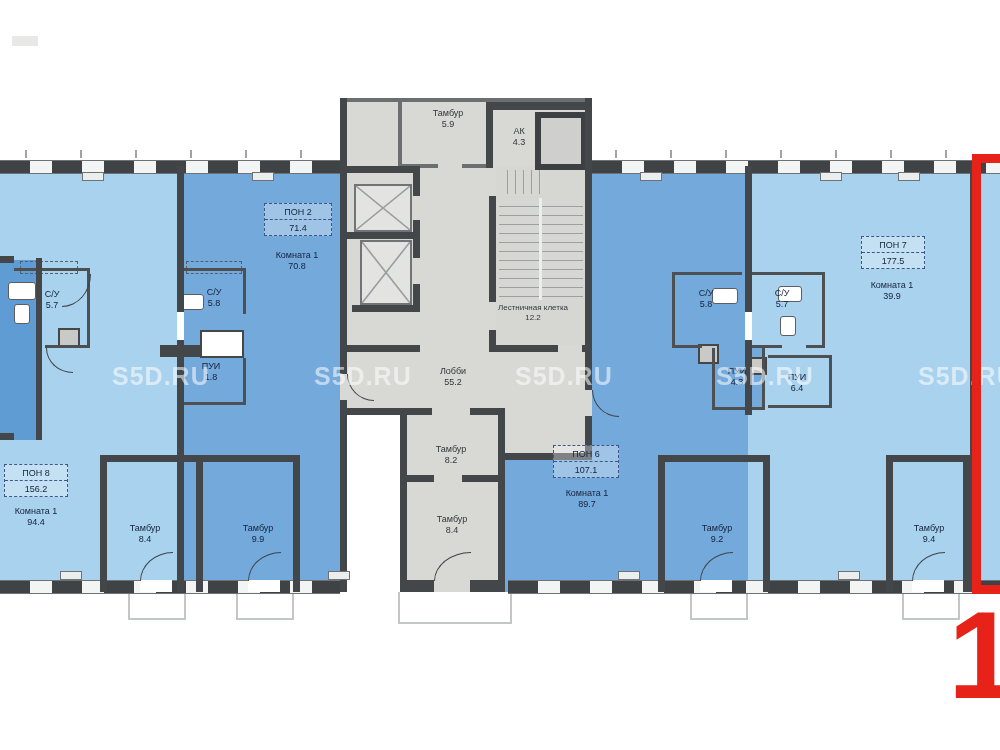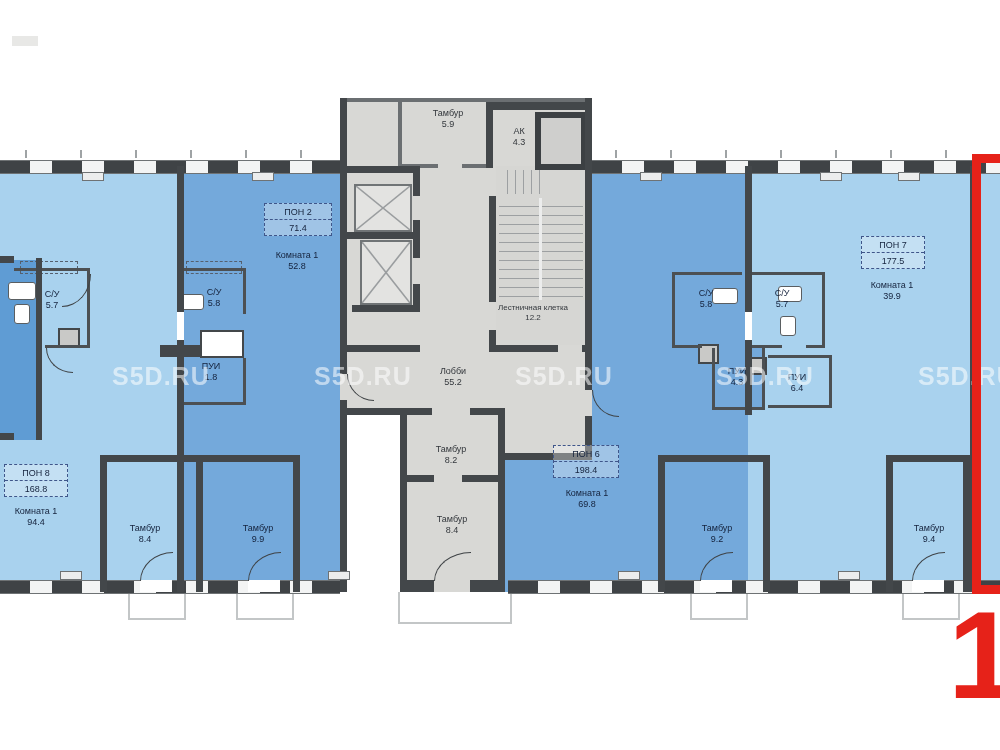--- a/index.html
+++ b/index.html
@@ -230,39 +230,39 @@
   <div class="abs tick" style="left:890px;top:150px;"></div>
   <div class="abs tick" style="left:945px;top:150px;"></div>
   <div class="abs smudge" style="left:12px;top:36px;width:26px;height:10px;"></div>
 
   <div class="abs ponbox" style="left:264px;top:203px;width:66px;">
     <div class="r1">ПОН 2</div>
     <div class="r2">71.4</div>
   </div>
   <div class="abs lbl" style="left:254px;top:250px;width:86px;">
     <span class="b">Комната 1</span>
-    <span class="b">52.8</span>
+    <span class="b">70.8</span>
   </div>
 
   <div class="abs ponbox" style="left:4px;top:464px;width:62px;">
     <div class="r1">ПОН 8</div>
-    <div class="r2">168.8</div>
+    <div class="r2">156.2</div>
   </div>
   <div class="abs lbl" style="left:0;top:506px;width:72px;">
     <span class="b">Комната 1</span>
     <span class="b">94.4</span>
   </div>
 
   <div class="abs ponbox" style="left:553px;top:445px;width:64px;">
     <div class="r1">ПОН 6</div>
-    <div class="r2">198.4</div>
+    <div class="r2">107.1</div>
   </div>
   <div class="abs lbl" style="left:549px;top:488px;width:76px;">
     <span class="b">Комната 1</span>
-    <span class="b">69.8</span>
+    <span class="b">89.7</span>
   </div>
 
   <div class="abs ponbox" style="left:861px;top:236px;width:62px;">
     <div class="r1">ПОН 7</div>
     <div class="r2">177.5</div>
   </div>
   <div class="abs lbl" style="left:856px;top:280px;width:72px;">
     <span class="b">Комната 1</span>
     <span class="b">39.9</span>
   </div>

